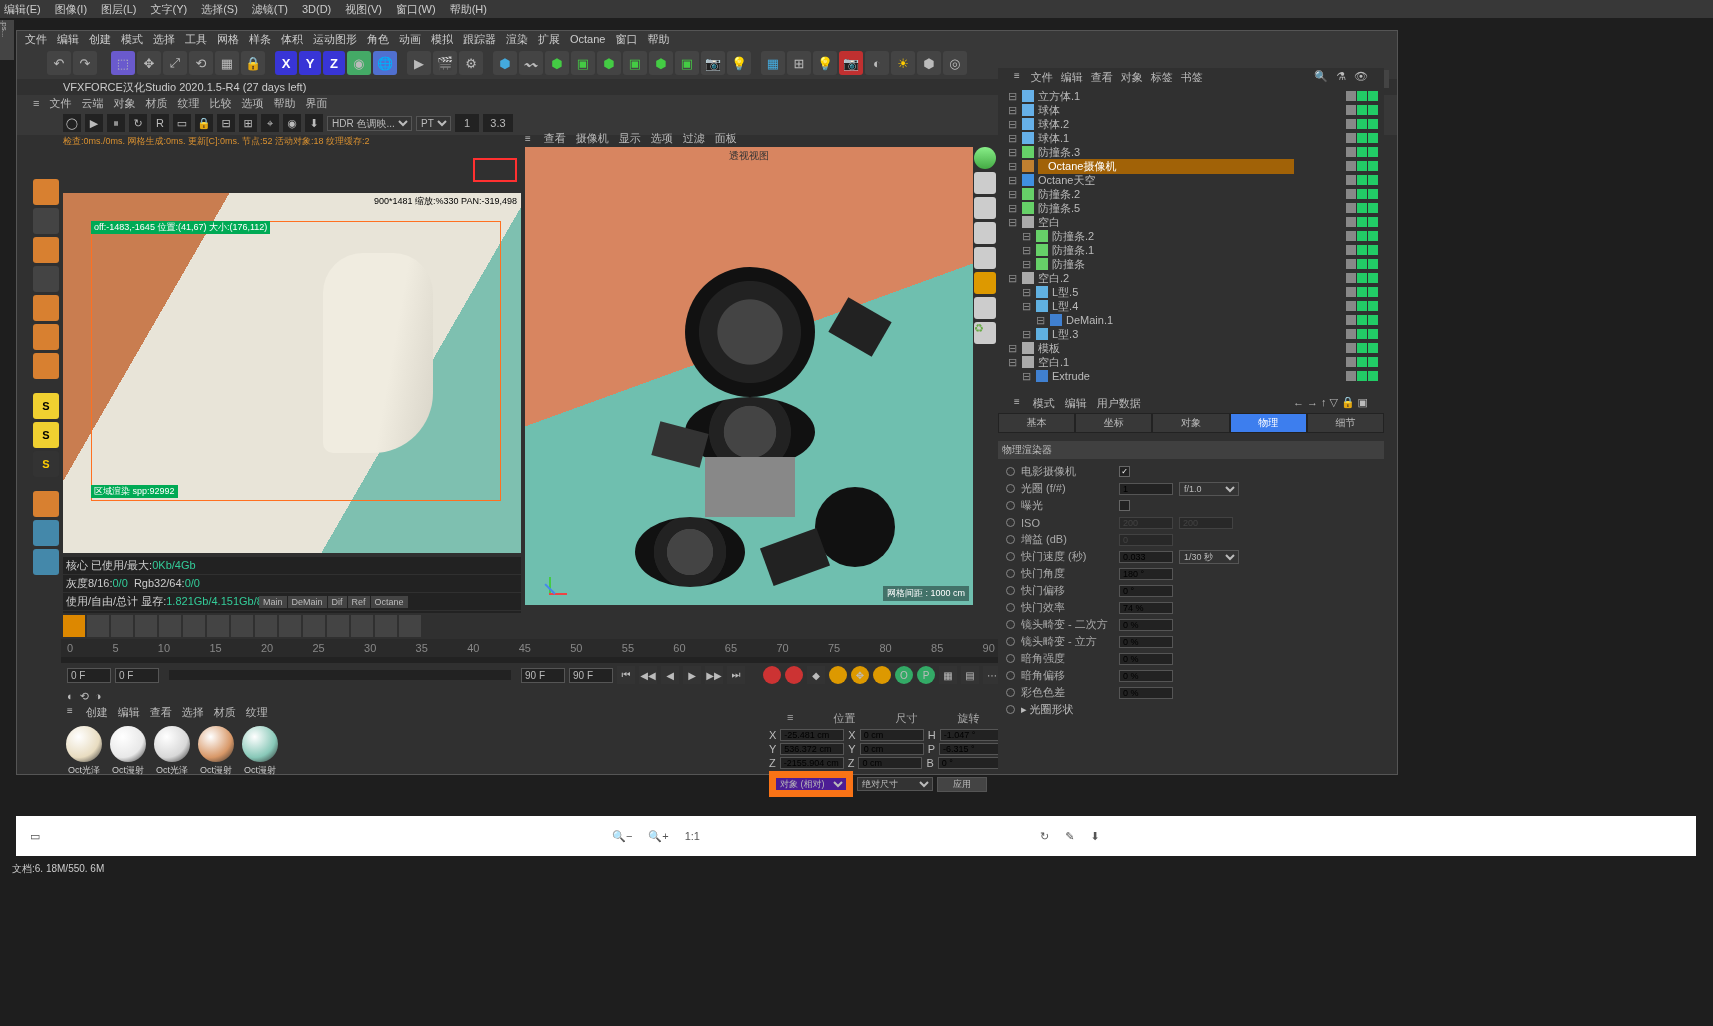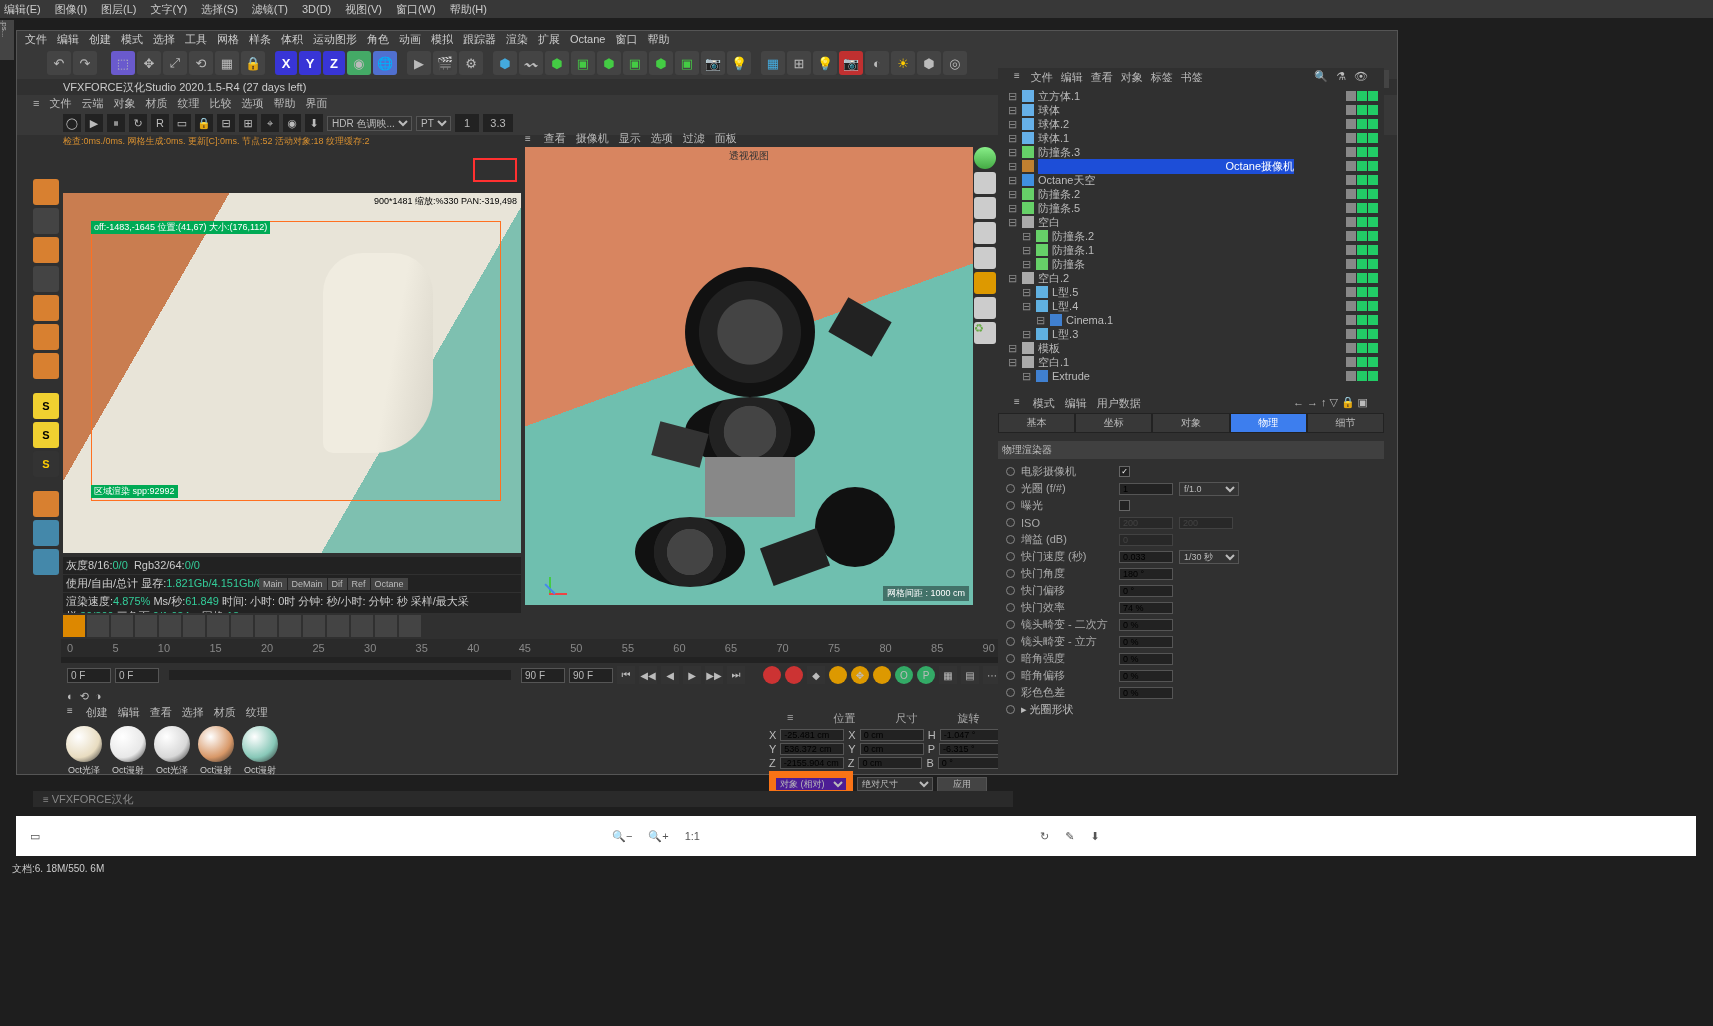--- a/index.html
+++ b/index.html
@@ -67,21 +67,21 @@
 .coords .row .lab { width:12px; text-align:center; }
 .coords .row .val { background:#222; border:1px solid #555; width:64px; padding:0 3px; font-size:9px; }
 .obj-panel { position:absolute; left:998px; top:68px; width:386px; height:320px; background:#303030; }
 .obj-menu { display:flex; gap:8px; padding:2px 16px; font-size:10px; }
 .obj-tree { padding:2px 6px; font-size:10px; max-height:296px; overflow:hidden; }
 .obj-row { display:flex; align-items:center; height:14px; gap:4px; }
 .obj-row .ind { display:inline-block; }
 .obj-row .ex { width:10px; color:#888; }
 .obj-row .ico { width:12px; height:12px; display:inline-block; }
 .obj-row .nm { flex:1; color:#bbb; }
-.obj-row .nm.sel { background:#1d4ed8; color:#fff; padding:0 0;text-align:right; }
+.obj-row .nm.sel { background:#a16207; color:#fff; padding:0 10px; }
 .obj-row .tog { width:80px; display:flex; gap:1px; justify-content:flex-end; }
 .obj-row .tg { width:10px; height:10px; }
 .attr-panel { position:absolute; left:998px; top:394px; width:386px; height:378px; background:#303030; }
 .attr-menu { display:flex; gap:10px; padding:2px 16px; font-size:10px; }
 .attr-menu .rt { margin-left:auto; display:flex; gap:3px; }
 .attr-title { padding:3px 8px; font-size:10px; display:flex; align-items:center; gap:6px; }
 .attr-title .ti { width:14px; height:14px; background:#d08030; border-radius:2px; }
 .attr-tabs { display:flex; flex-wrap:wrap; }
 .attr-tabs .at { flex:1; min-width:60px; text-align:center; padding:2px 0; background:#383838; border:1px solid #222; font-size:10px; }
 .attr-tabs .at.sel { background:#3d7eee; color:#fff; }
@@ -229,20 +229,21 @@
   <div class="render-view">
     <div class="rv-img">
       <div class="rv-rect"></div>
       <div class="rv-lbl1">off:-1483,-1645 位置:(41,67) 大小:(176,112)</div>
       <div class="rv-lbl2">区域渲染 spp:92992</div>
       <div class="rv-res">900*1481 缩放:%330 PAN:-319,498</div>
       <div style="position:absolute;left:260px;top:60px;width:110px;height:200px;background:linear-gradient(100deg,#f0ece0 60%,#d8d4c8);border-radius:40px 40px 60px 10px;"></div>
     </div>
   </div>
   <div class="rv-stats">
+    <div class="ln"><span class="c1">核心 已使用/最大:</span><span class="c2">0Kb/4Gb</span></div>
     <div class="ln"><span class="c1">灰度8/16:</span><span class="c2">0/0</span>&nbsp;&nbsp;<span class="c1">Rgb32/64:</span><span class="c2">0/0</span></div>
     <div class="ln" style="position:relative"><span class="c1">使用/自由/总计 显存:</span><span class="c2">1.821Gb/4.151Gb/8Gb</span>
       <div class="mini-tabs">
         <span>Main</span>
           <span>DeMain</span>
           <span>Dif</span>
           <span>Ref</span>
           <span>Octane</span>
       </div>
     </div>
@@ -435,21 +436,20 @@
           <input class="val" value="0 °" style="">
         </div>
       </div>
     <div class="row">
       <select style="background:#4c1d95;color:#bbb;border:7px solid #f97316;width:84px;font-size:9px"><option>对象 (相对)</option></select>
       <select style="background:#333;color:#bbb;border:1px solid #555;width:76px;font-size:9px"><option>绝对尺寸</option></select>
       <button style="background:#444;color:#bbb;border:1px solid #555;width:50px;font-size:9px">应用</button>
     </div>
   </div>
 
-  <div class="bot-status">≡ <span>VFXFORCE汉化</span></div>
 </div>
 
 <div class="obj-panel">
   <div class="obj-menu">
     ≡&nbsp;<span>文件</span><span>编辑</span><span>查看</span>
     <span>对象</span><span>标签</span><span>书签</span>
     <span style="margin-left:auto">🔍</span>
     <span>⚗</span>
     <span>👁</span>
   </div>
@@ -627,21 +627,21 @@
         <span class="tog">
           <span class="tg" style="background:#888"></span>
           <span class="tg" style="background:#2c6"></span>
           <span class="tg" style="background:#2c6"></span>
         </span>
       </div>
       <div class="obj-row">
         <span class="ind" style="width:28px"></span>
         <span class="ex">⊟</span>
         <span class="ico" style="background:#4080d0"></span>
-        <span class="nm">Cinema.1</span>
+        <span class="nm">DeMain.1</span>
         <span class="tog">
           <span class="tg" style="background:#888"></span>
           <span class="tg" style="background:#2c6"></span>
           <span class="tg" style="background:#2c6"></span>
         </span>
       </div>
       <div class="obj-row">
         <span class="ind" style="width:14px"></span>
         <span class="ex">⊟</span>
         <span class="ico" style="background:#60b0e0"></span>

